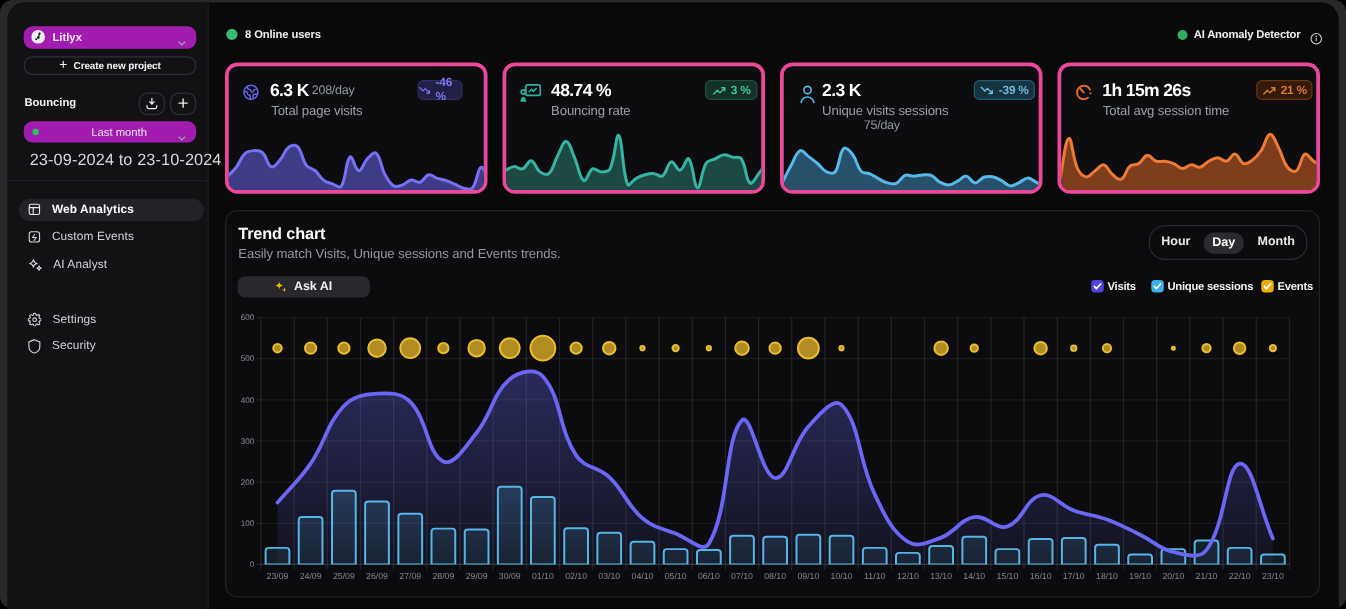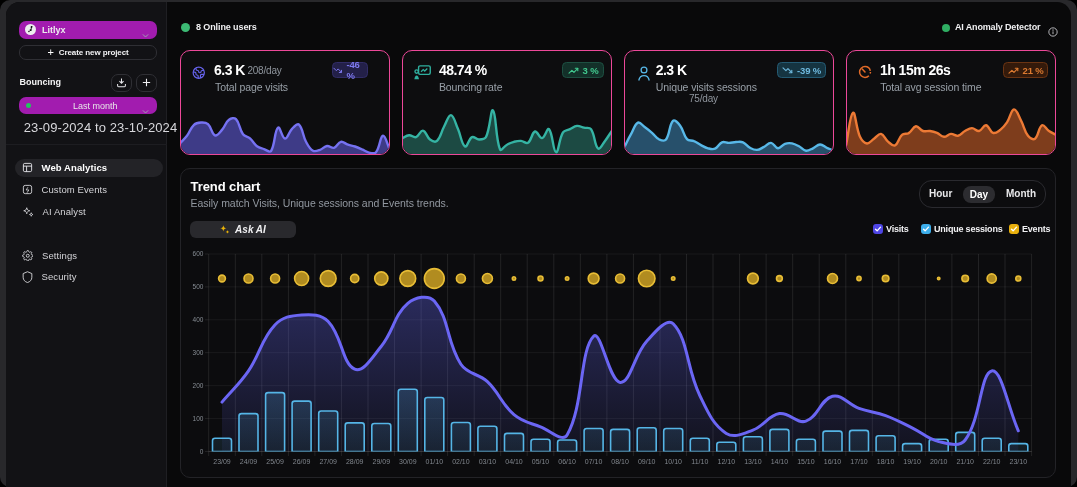--- a/index.html
+++ b/index.html
@@ -12,21 +12,21 @@
   background:#121215; border-right:1px solid #1f1f23; }
 .sel { position:absolute; background:#a21caf; border-radius:7px; display:flex;
   align-items:center; }
 .btn { position:absolute; border:1px solid #2f2f34; border-radius:7px;
   display:flex; align-items:center; justify-content:center; }
 .mi { position:absolute; left:9px; width:148px; height:18px; border-radius:9px;
   display:flex; align-items:center; color:#d4d4d8; font-size:9.5px; font-weight:500; letter-spacing:-0.1px; }
 .mi svg { margin-left:6.5px; }
 .mi span { margin-left:9px; letter-spacing:0.1px; }
 .card { position:absolute; top:50px; width:210px; height:105px; background:#0d0d0f;
-  border:1px solid #ec4899; border-radius:10px; overflow:hidden; }
+  border:3px solid #ec4899; border-radius:10px; overflow:hidden; }
 .mini { position:absolute; left:-1px; bottom:-2px; }
 .big { position:absolute; top:11.6px; font-size:14px; font-weight:700; color:#fff;
   letter-spacing:-0.5px; line-height:1; }
 .perday { position:absolute; top:14.9px; font-size:10px; color:#8f959d; font-weight:400; letter-spacing:-0.2px; line-height:1;}
 .clabel { position:absolute; top:30.8px; font-size:10.5px; font-weight:400; color:#99a0a8; letter-spacing:-0.1px; line-height:1;}
 .badge { position:absolute; top:11px; height:16px; border-radius:4.5px;
   display:flex; align-items:center; justify-content:center; gap:4px;
   font-size:9.5px; font-weight:600; letter-spacing:-0.2px; border:1px solid; }
 .cicon { position:absolute; }
 .tick { font-size:7px; fill:#80868d; font-family:"Liberation Sans",sans-serif; }
@@ -198,21 +198,21 @@
 </div>
 
 <div class="abs" style="left:180px;top:168px;width:876px;height:310px;background:#0c0c0e;border:1px solid #232327;border-radius:10px;"></div>
 <div class="abs" style="left:190.6px;top:180.3px;font-size:13px;font-weight:700;color:#fff;letter-spacing:-0.1px;line-height:1;">Trend chart</div>
 <div class="abs" style="left:190.6px;top:198.2px;font-size:10.5px;color:#9298a0;letter-spacing:-0.05px;line-height:1;">Easily match Visits, Unique sessions and Events trends.</div>
 <div class="abs" style="left:189.5px;top:220.5px;width:106px;height:17px;background:#29292d;border-radius:6px;display:flex;align-items:center;justify-content:center;gap:5px;">
   <svg width="11" height="11" viewBox="0 0 24 24" fill="#eab308">
       <path d="M9.5 2.5c0.8 4.6 2.4 6.2 7 7-4.6 0.8-6.2 2.4-7 7-0.8-4.6-2.4-6.2-7-7 4.6-0.8 6.2-2.4 7-7z"></path>
       <path d="M18.5 13c0.5 2.8 1.4 3.7 4.2 4.2-2.8 0.5-3.7 1.4-4.2 4.2-0.5-2.8-1.4-3.7-4.2-4.2 2.8-0.5 3.7-1.4 4.2-4.2z"></path>
     </svg>
-    <span style="font-size:10px;font-weight:600;color:#f0f0f2;font-style:italic;">Ask AI</span>
+    <span style="font-size:10px;font-weight:600;color:#f0f0f2;">Ask AI</span>
 </div>
 <div class="abs" style="left:918.5px;top:180px;width:127px;height:28px;border:1px solid #2a2a2f;border-radius:13px;"></div>
 <div class="abs" style="left:929px;top:188.5px;font-size:10px;font-weight:600;color:#e8e8ea;line-height:1;">Hour</div>
 <div class="abs" style="left:963px;top:186px;width:32px;height:17px;background:#2c2c30;border-radius:8px;text-align:center;line-height:17px;font-size:10px;font-weight:600;color:#fff;">Day</div>
 <div class="abs" style="left:1006px;top:188.5px;font-size:10px;font-weight:600;color:#e8e8ea;line-height:1;">Month</div>
 
 <div class="cb" style="left:872.5px;background:#4f46e5;">
     <svg width="8" height="8" viewBox="0 0 24 24" fill="none" stroke="#fff" stroke-width="4" stroke-linecap="round" stroke-linejoin="round">
       <path d="M4.5 12.5l5 5 10-11"></path>
     </svg>

